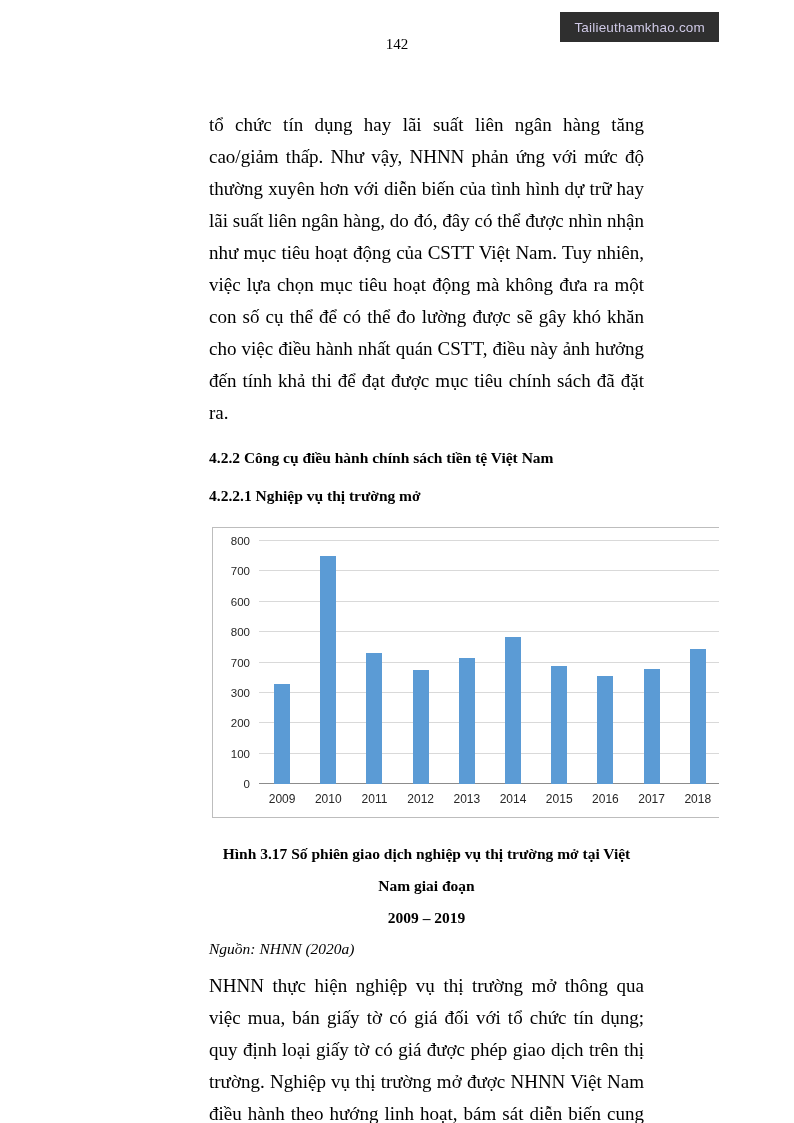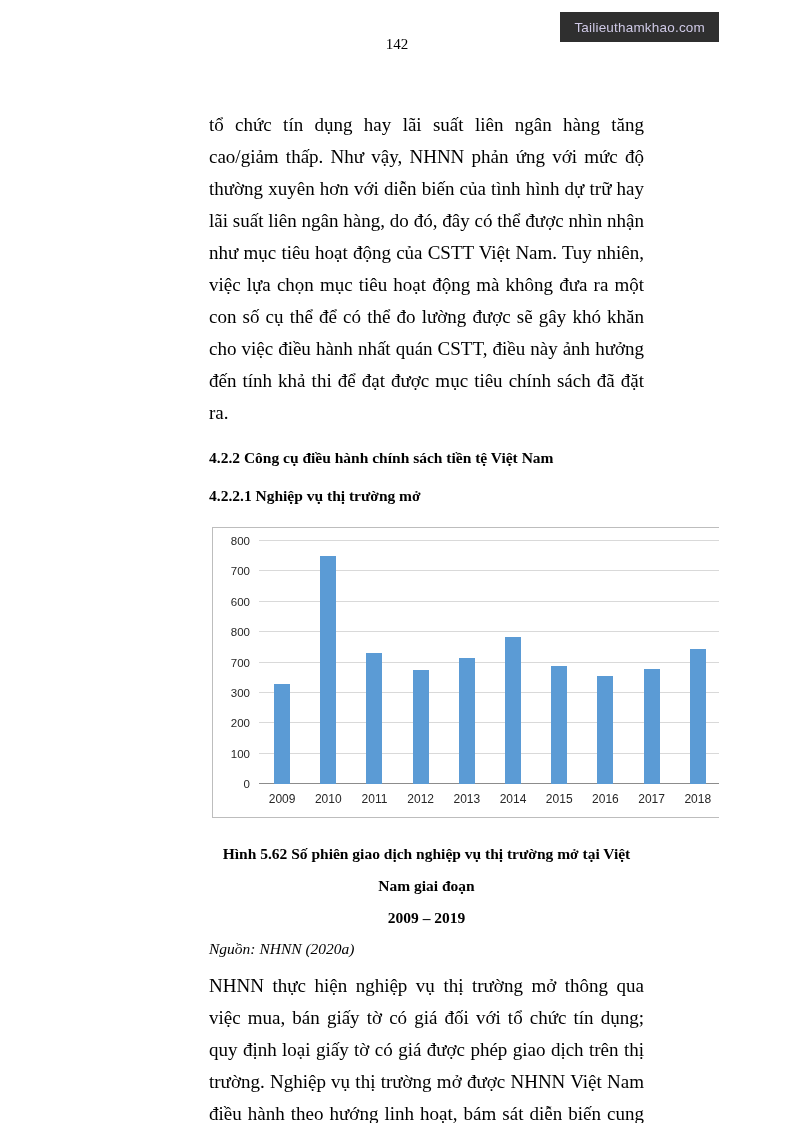--- a/index.html
+++ b/index.html
@@ -213,21 +213,21 @@
           <div class="xtick">2015</div>
           <div class="xtick">2016</div>
           <div class="xtick">2017</div>
           <div class="xtick">2018</div>
           <div class="xtick">2016</div>
         </div>
     </div>
   </div>
 
   <div class="caption">
-    <div>Hình 5.62 Số phiên giao dịch nghiệp vụ thị trường mở tại Việt Nam giai đoạn</div>
+    <div>Hình 3.17 Số phiên giao dịch nghiệp vụ thị trường mở tại Việt Nam giai đoạn</div>
     <div>2009 – 2019</div>
   </div>
 
   <div class="source">Nguồn: NHNN (2020a)</div>
 
   <p class="para para-2">NHNN thực hiện nghiệp vụ thị trường mở thông qua việc mua, bán giấy tờ có giá đối với tổ chức tín dụng; quy định loại giấy tờ có giá được phép giao dịch trên thị trường. Nghiệp vụ thị trường mở được NHNN Việt Nam điều hành theo hướng linh hoạt, bám sát diễn biến cung – cầu vốn của các tổ chức tín dụng. Các giao dịch nghiệp vụ thị trường mở được thực hiện hàng ngày, chủ yếu là các giao dịch mua giấy tờ có giá với kỳ hạn ngắn theo phương thức đấu thầu khối lượng hoặc đấu thầu lãi suất; lãi suất</p>
 
 </div>
 
 </body></html>

